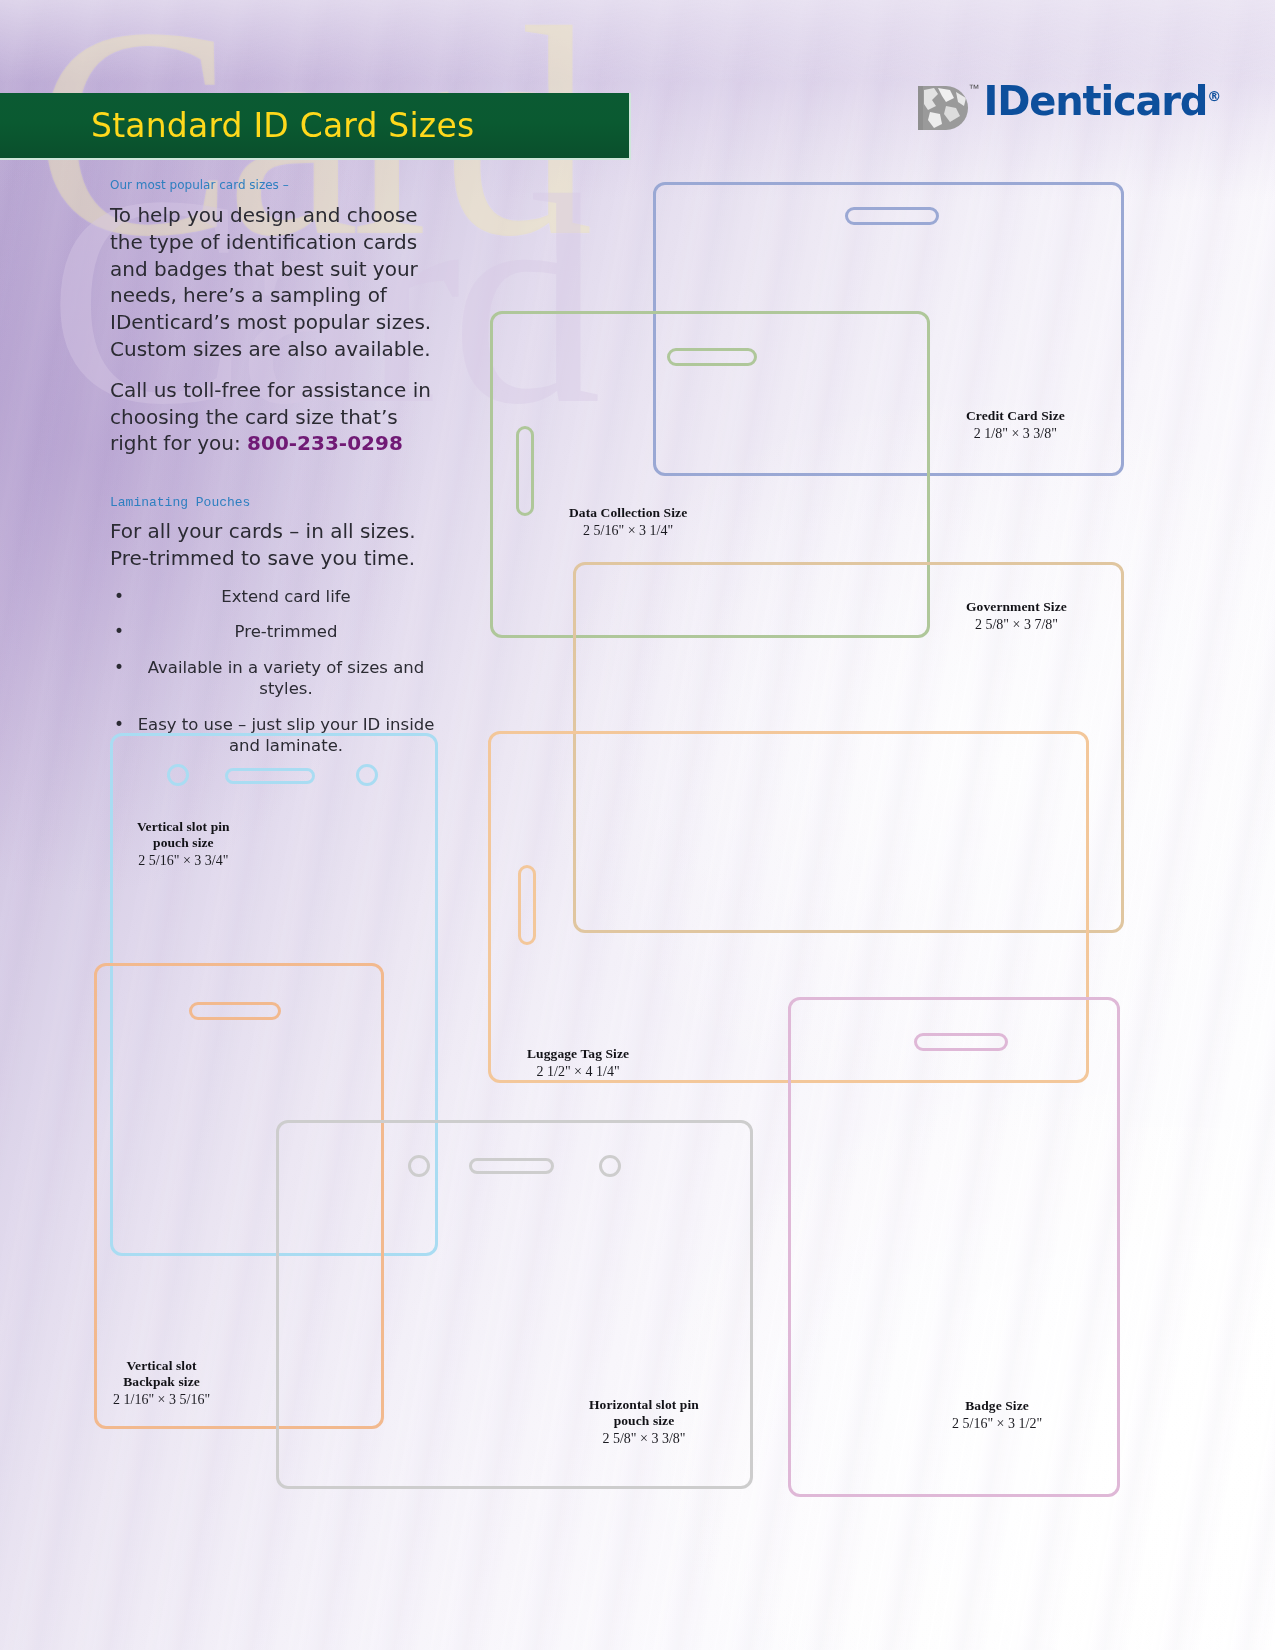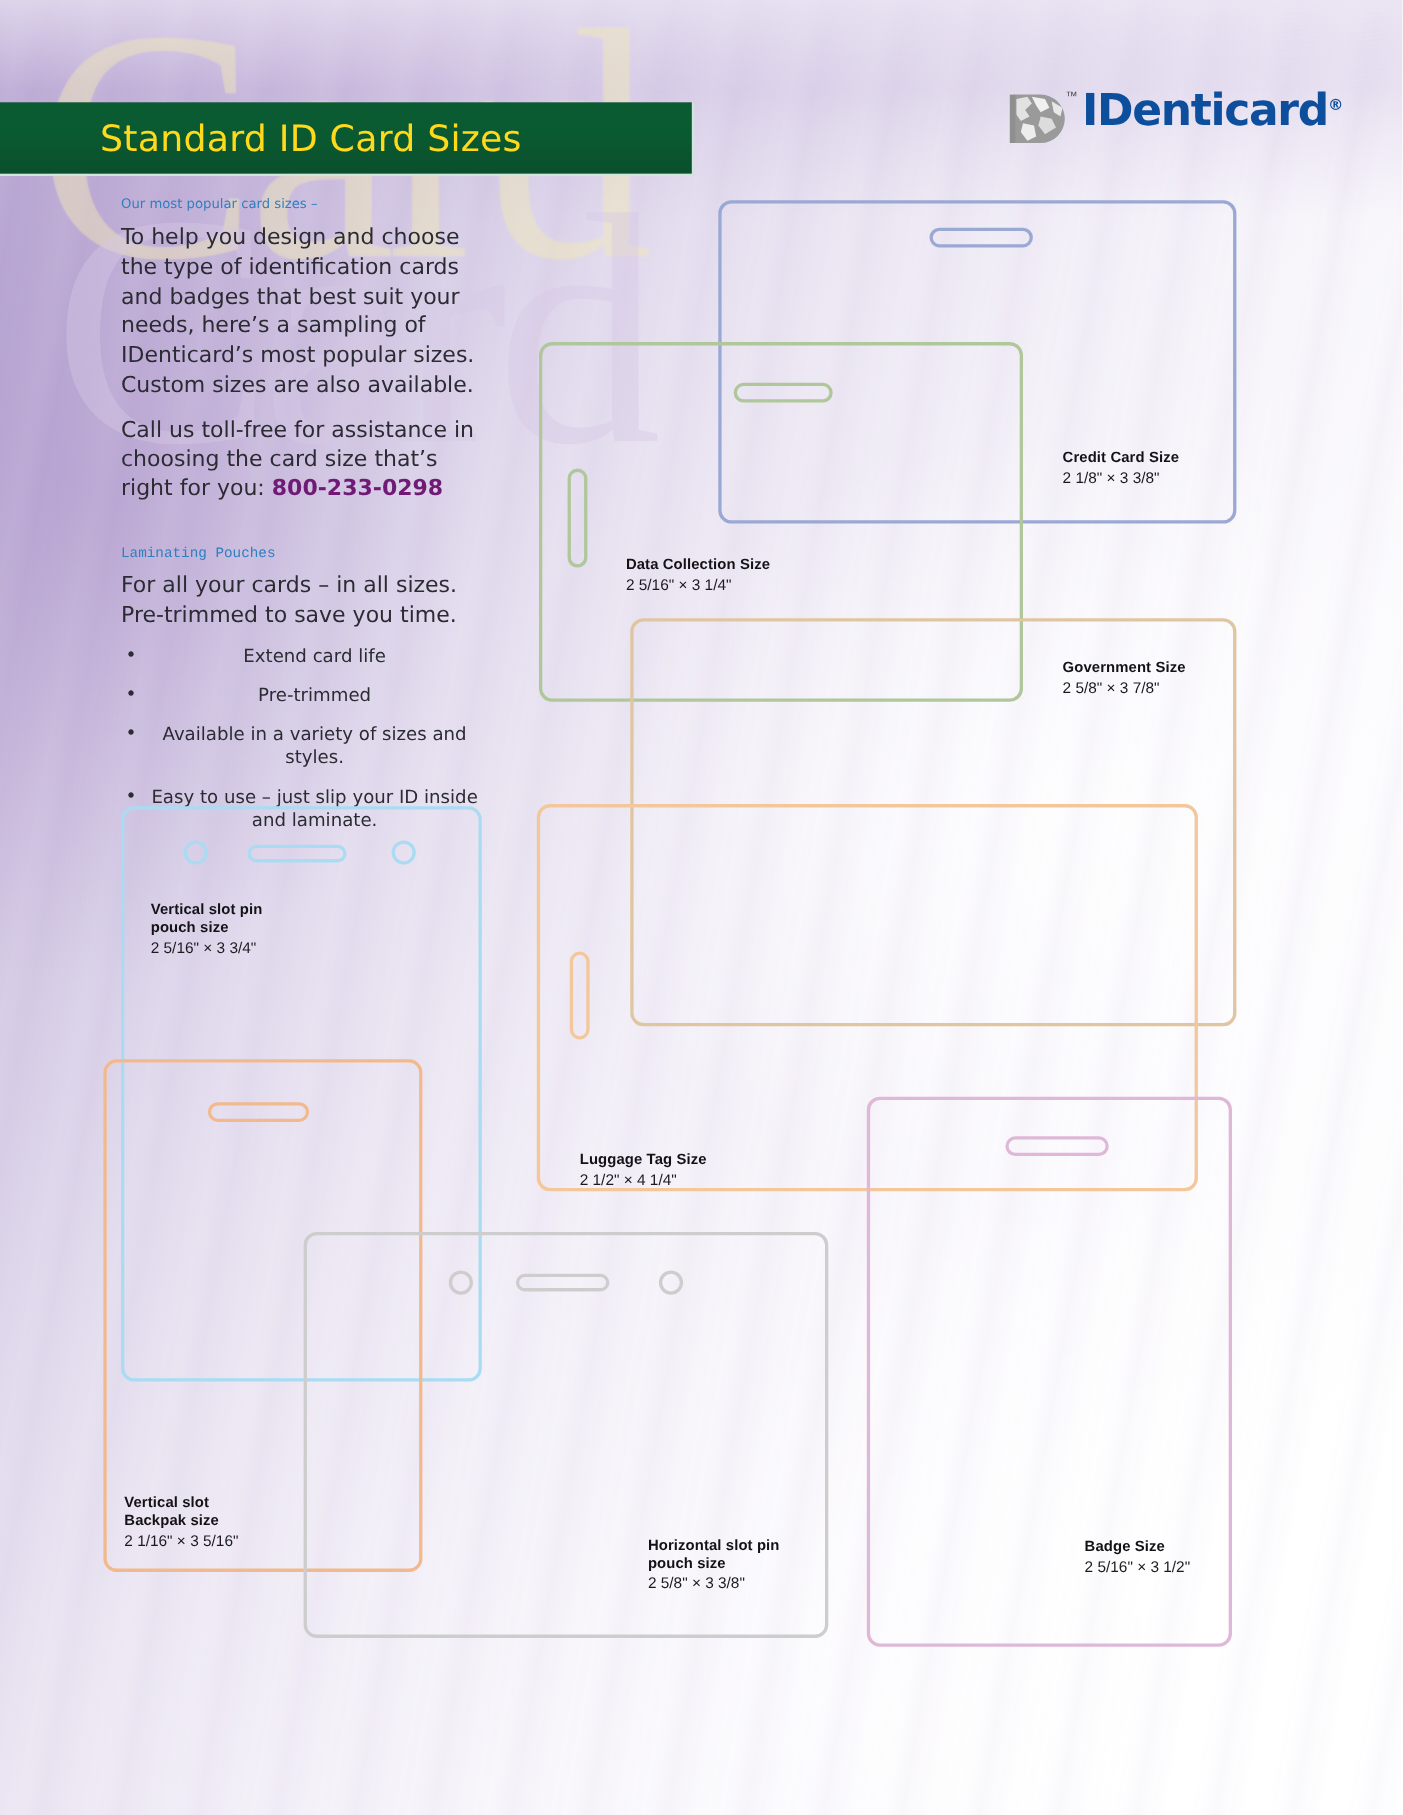--- a/index.html
+++ b/index.html
@@ -195,23 +195,24 @@
   }
   .hole {
     position: absolute;
     border-style: solid;
     border-width: 3px;
     border-radius: 50%;
     background: transparent;
   }
   .card-label {
     position: absolute;
-    font-family: Liberation Sans, sans-serif;
+    font-family: Liberation Serif, serif;
     color: #121217;
     white-space: nowrap;
+    text-align: center;
   }
   .card-label .nm {
     font-size: 13.5px;
     font-weight: bold;
     line-height: 1.18;
     letter-spacing: 0.1px;
   }
   .card-label .dim {
     font-size: 14px;
     font-weight: 400;
@@ -337,18 +338,18 @@
   </div>
   <div class="card-label" style="left:589px; top:1397px;">
     <div class="nm">Horizontal slot pin</div>
     <div class="nm">pouch size</div>
     <div class="dim">2 5/8" × 3 3/8"</div>
   </div>
 
   <div class="card" style="left:788px; top:997px; width:332px; height:500px; border-color:#dfb8d7;">
     <div class="slot" style="left:123px; top:33px; width:94px; height:18px; border-color:#dfb8d7;"></div>
   </div>
-  <div class="card-label" style="left:986px; top:1398px;">
+  <div class="card-label" style="left:952px; top:1398px;">
     <div class="nm">Badge Size</div>
     <div class="dim">2 5/16" × 3 1/2"</div>
   </div>
 
 </div>
 
 </body></html>

